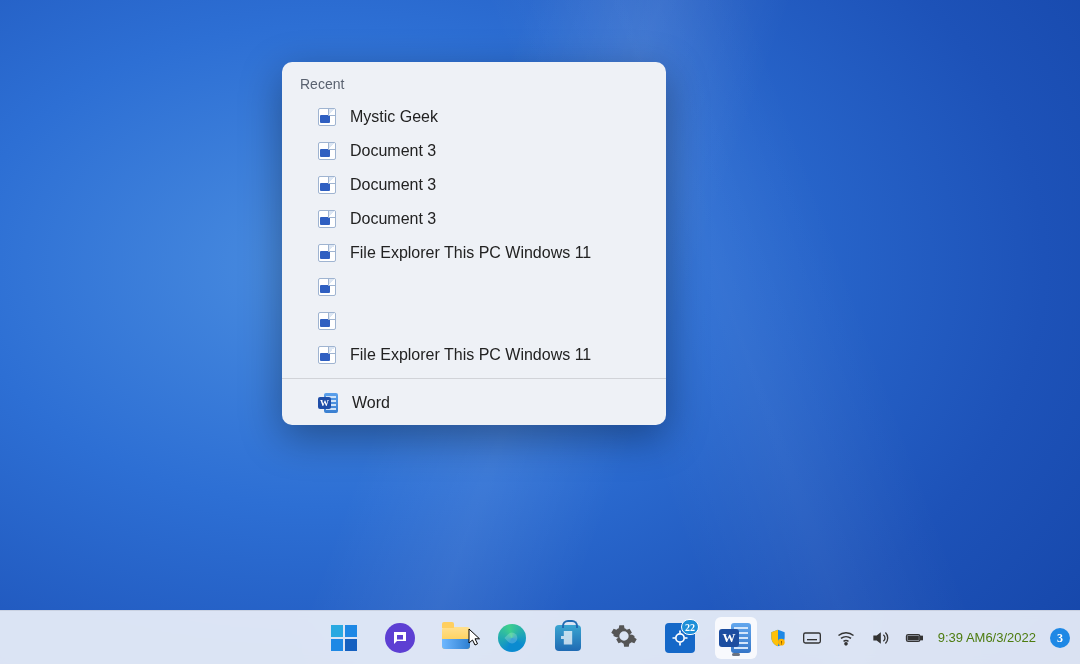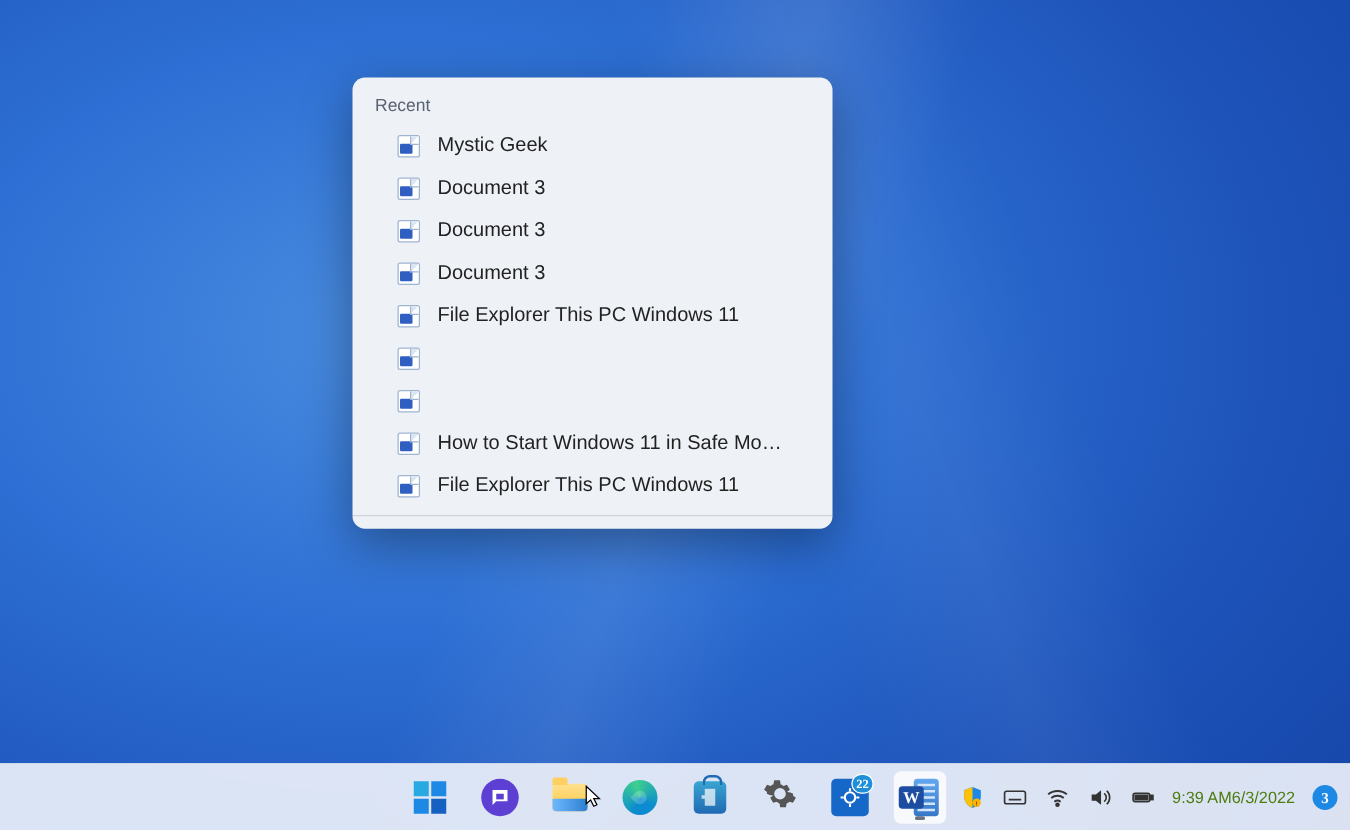--- a/index.html
+++ b/index.html
@@ -136,29 +136,32 @@
       <div class="jl-text">File Explorer This PC Windows 11</div>
     </div>
     <div class="jl-item">
       <div class="jl-icon icon-worddoc"></div>
     </div>
     <div class="jl-item">
       <div class="jl-icon icon-worddoc"></div>
     </div>
     <div class="jl-item">
       <div class="jl-icon icon-worddoc"></div>
-      <div class="jl-text">How to Start Windows 11 in Safe Mo…</div>
-    </div>
-    <div class="jl-item">
-      <div class="jl-icon icon-worddoc"></div>
       <div class="jl-text">File Explorer This PC Windows 11</div>
     </div>
 
     <div class="jl-sep"></div>
 
+    <div class="jl-item">
+      <div class="jl-icon icon-wordapp">
+        <div class="sheet"></div>
+          <div class="badge"></div>
+      </div>
+      <div class="jl-text">Word</div>
+    </div>
 
   </div>
 
   <div class="taskbar">
     <div class="tb-center">
 
       <div class="tb-btn">
         <div class="win-start">
             <div></div>
             <div></div>

